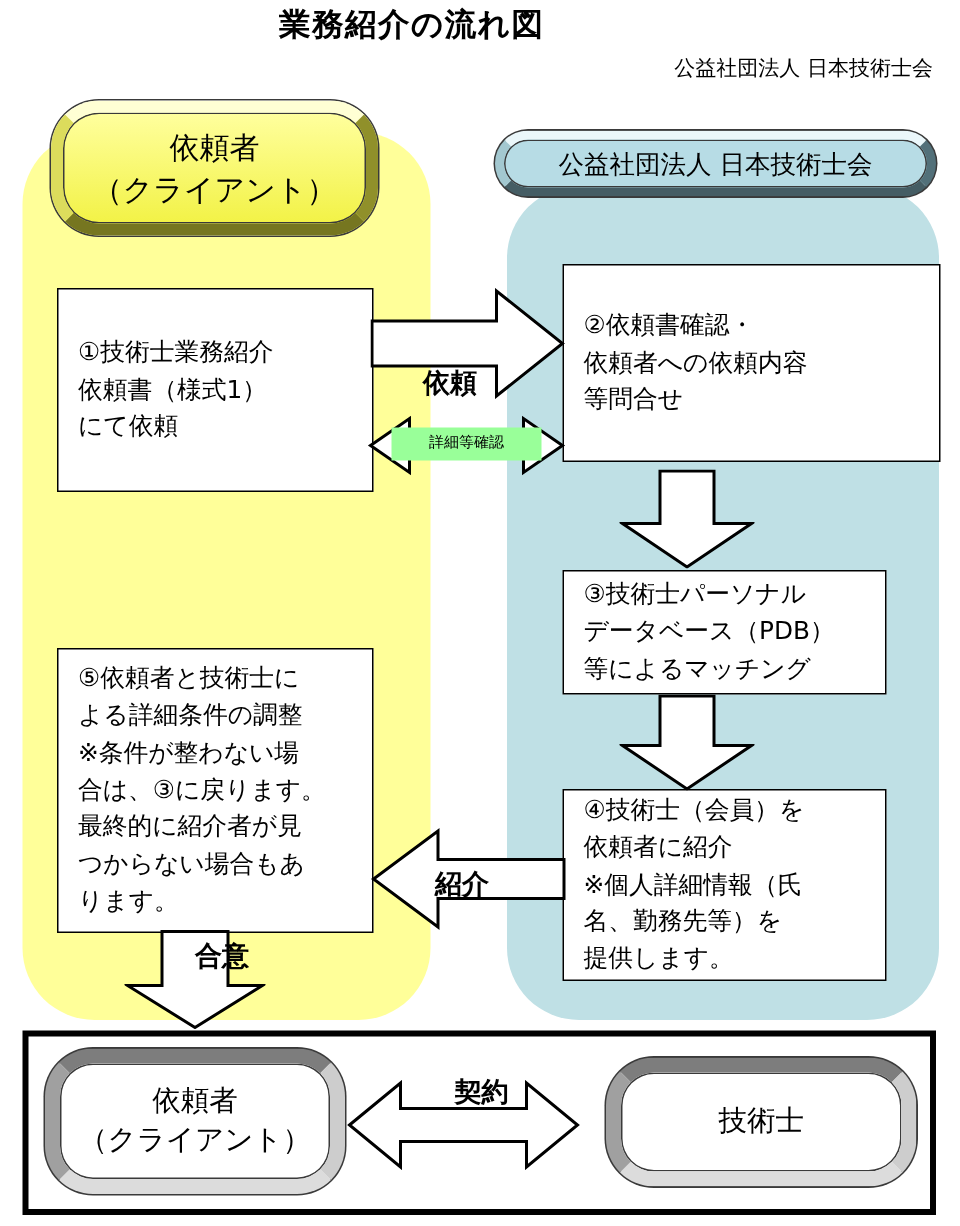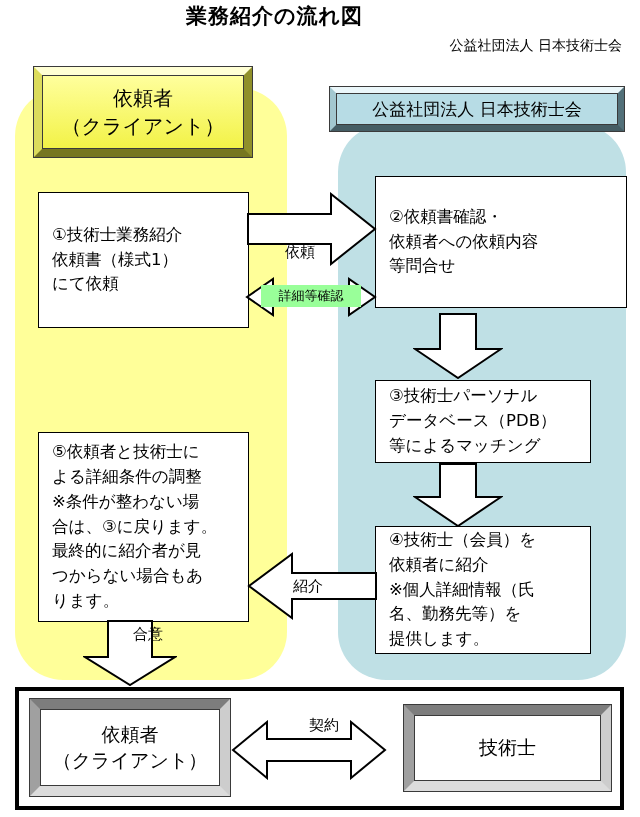--- a/index.html
+++ b/index.html
@@ -9,36 +9,36 @@
   .ml{white-space:pre-line;}
 
   .page-title{top:2px;left:0;width:549px;text-align:center;font-size:21px;font-weight:bold;letter-spacing:1px;z-index:6;}
   .org-caption{top:37px;right:18px;font-size:14px;z-index:6;}
 
   .lane{border-radius:48px;z-index:0;}
   .lane-client{left:15px;top:88px;width:272px;height:592px;background:#FFFF99;}
   .lane-org{left:338px;top:124px;width:288px;height:556px;background:#BFE0E5;}
 
   .bevel{display:flex;align-items:center;justify-content:center;text-align:center;z-index:4;
-    box-shadow:0 0 0 1px #3a3a3a, inset 0 0 0 1px #3a3a3a;}
+    box-shadow:0 0 0 1px #3a3a3a, inset 0 0 0 1px #3a3a3a;border-radius:32px;}
   .bevel-yellow{left:34px;top:67px;width:218px;height:90px;border:8px solid;
     border-color:#ffffd4 #90902a #767620 #dcdc5c;
     background:linear-gradient(180deg,#ffff9e 0%,#f2f246 100%);font-size:20px;line-height:1.4;}
   .bevel-blue{left:330px;top:87px;width:294px;height:44px;border:6px solid;
     border-color:#ebf7fa #527079 #455d64 #a3c8d0;background:#B7DCE5;font-size:17px;}
   .bevel-gray{border:10px solid;border-color:#7d7d7d #cdcdcd #dcdcdc #a0a0a0;
     background:#fff;font-size:19px;line-height:1.35;z-index:2;}
 
   .step-box{background:#fff;border:1.5px solid #000;display:flex;align-items:center;
     font-size:16.5px;line-height:1.5;padding:4px 6px 4px 13px;z-index:2;}
 
   .arrow-svg{z-index:3;}
-  .arrow-label{text-align:center;font-size:15px;z-index:5;}
+  .arrow-label{text-align:center;font-size:18px;z-index:5;font-weight:bold;}
   .confirm-label{left:261px;top:285px;width:100px;height:22px;background:#99FF99;
-    font-size:13px;line-height:22px;text-align:center;z-index:5;}
+    font-size:10px;line-height:22px;text-align:center;z-index:5;}
 
   .bottom-frame{left:15px;top:687px;width:609px;height:123px;border:4px solid #000;background:#fff;z-index:1;}
 </style>
 </head>
 <body>
 
 <div class="canvas">
 
   <div class="abs page-title">業務紹介の流れ図</div>
   <div class="abs org-caption">公益社団法人 日本技術士会</div>

